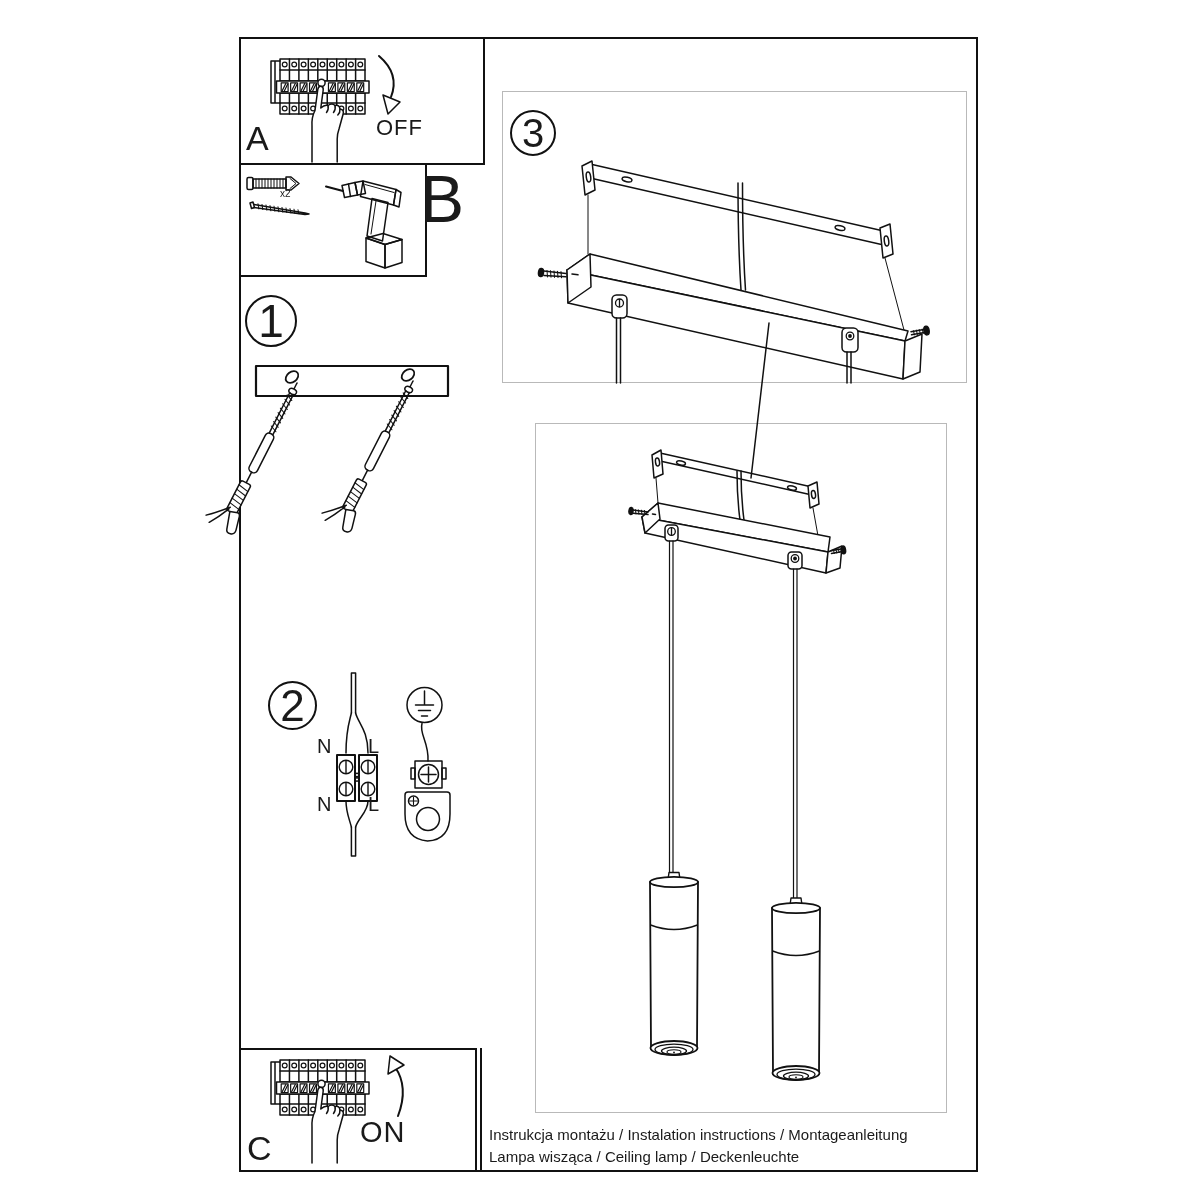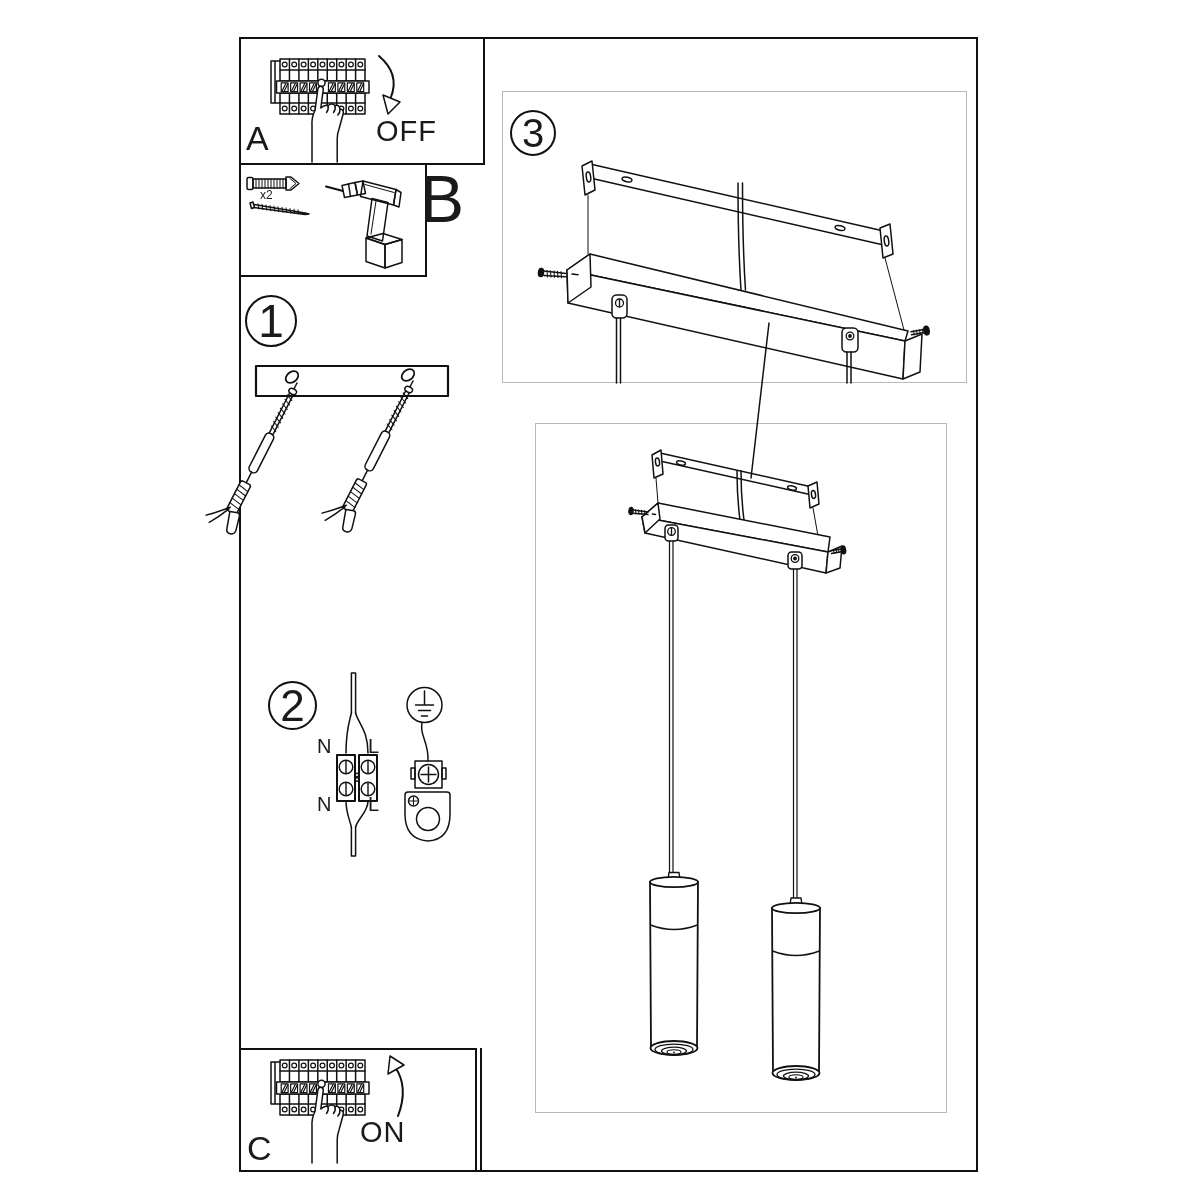--- a/index.html
+++ b/index.html
@@ -100,37 +100,37 @@
   </svg>
 
   <svg style="left:262px;top:52px" width="150" height="113" viewBox="0 0 150 113">
     <use href="#g-breaker"></use>
     <g class="ink">
       <path stroke-width="2" d="M117,4 Q138,22 129,45"></path>
       <polygon fill="#fff" stroke-width="1.5" points="126,62 121,43 138,50"></polygon>
     </g>
   </svg>
   <span class="letter" style="left:246px;top:121px;font-size:34px">A</span>
-  <span class="letter" style="left:376px;top:117px;font-size:29px;letter-spacing:1px">OFF</span>
+  <span class="letter" style="left:376px;top:117px;font-size:22px;letter-spacing:1px">OFF</span>
 
   <svg style="left:245px;top:173px" width="70" height="46" viewBox="0 0 70 46">
     <g class="ink">
       <rect x="2" y="4.5" width="6" height="12" rx="1.5"></rect>
       <rect x="8" y="6" width="33" height="9"></rect>
       <path stroke-width="1" d="M11,6 V15 M14,6 V15 M17,6 V15 M20,6 V15 M23,6 V15 M26,6 V15 M29,6 V15 M32,6 V15 M35,6 V15 M38,6 V15"></path>
       <polygon points="41,4 46,4 54,10.5 46,17 41,17"></polygon>
       <path stroke-width="1" d="M45,5.5 L51,10.5 L45,15.5"></path>
     </g>
     <g class="ink">
       <polygon points="5,30 8,29 9.5,34.5 6.5,35.5"></polygon>
       <path d="M9,31.5 L60,40 M8.5,34.5 L60,41.5 M60,40 L64,40.9 L60,41.5"></path>
       <path stroke-width="1" d="M13,30.8 L13.8,36 M17,31.4 L17.8,36.6 M21,32 L21.8,37.2 M25,32.6 L25.8,37.8 M29,33.2 L29.8,38.2 M33,33.8 L33.8,38.8 M37,34.4 L37.8,39.2 M41,35 L41.8,39.6 M45,35.6 L45.8,40 M49,36.2 L49.8,40.4 M53,36.8 L53.8,40.8"></path>
     </g>
   </svg>
-  <span class="letter" style="left:260px;top:189px;font-size:12px">x2</span>
+  <span class="letter" style="left:280px;top:189px;font-size:10px">x2</span>
   <svg style="left:322px;top:178px" width="92" height="95" viewBox="0 0 92 95">
     <g class="ink">
       <path stroke-width="2" d="M4,8.5 L21,13"></path>
       <polygon points="20,7.5 33,4.5 35.5,17 22.5,19.5"></polygon>
       <path d="M26.5,6 L28.5,18.5"></path>
       <polygon points="33,4.5 41,3 43.5,15.5 35.5,17"></polygon>
       <polygon points="41,3 74,11.5 71.5,27 38.5,18.5"></polygon>
       <path stroke-width="1" d="M43,6.5 L72,14.5"></path>
       <polygon points="74,11.5 79,14.5 77,29 71.5,27"></polygon>
       <polygon points="50,20.5 66,24.5 60.5,63 45,58"></polygon>
@@ -328,14 +328,18 @@
   <svg style="left:262px;top:1053px" width="150" height="114" viewBox="0 0 150 114">
     <use href="#g-breaker"></use>
     <g class="ink">
       <path stroke-width="2" d="M136,63 Q147,34 133,14"></path>
       <polygon fill="#fff" stroke-width="1.5" points="128,3 126,21 142,12"></polygon>
     </g>
   </svg>
   <span class="letter" style="left:247px;top:1131px;font-size:34px">C</span>
   <span class="letter" style="left:360px;top:1118px;font-size:29px;letter-spacing:1px">ON</span>
 
+  <div id="footer-text">
+    <div>Instrukcja montażu / Instalation instructions / Montageanleitung</div>
+    <div>Lampa wisząca / Ceiling lamp / Deckenleuchte</div>
+  </div>
 
 </div>
 
 </body></html>

